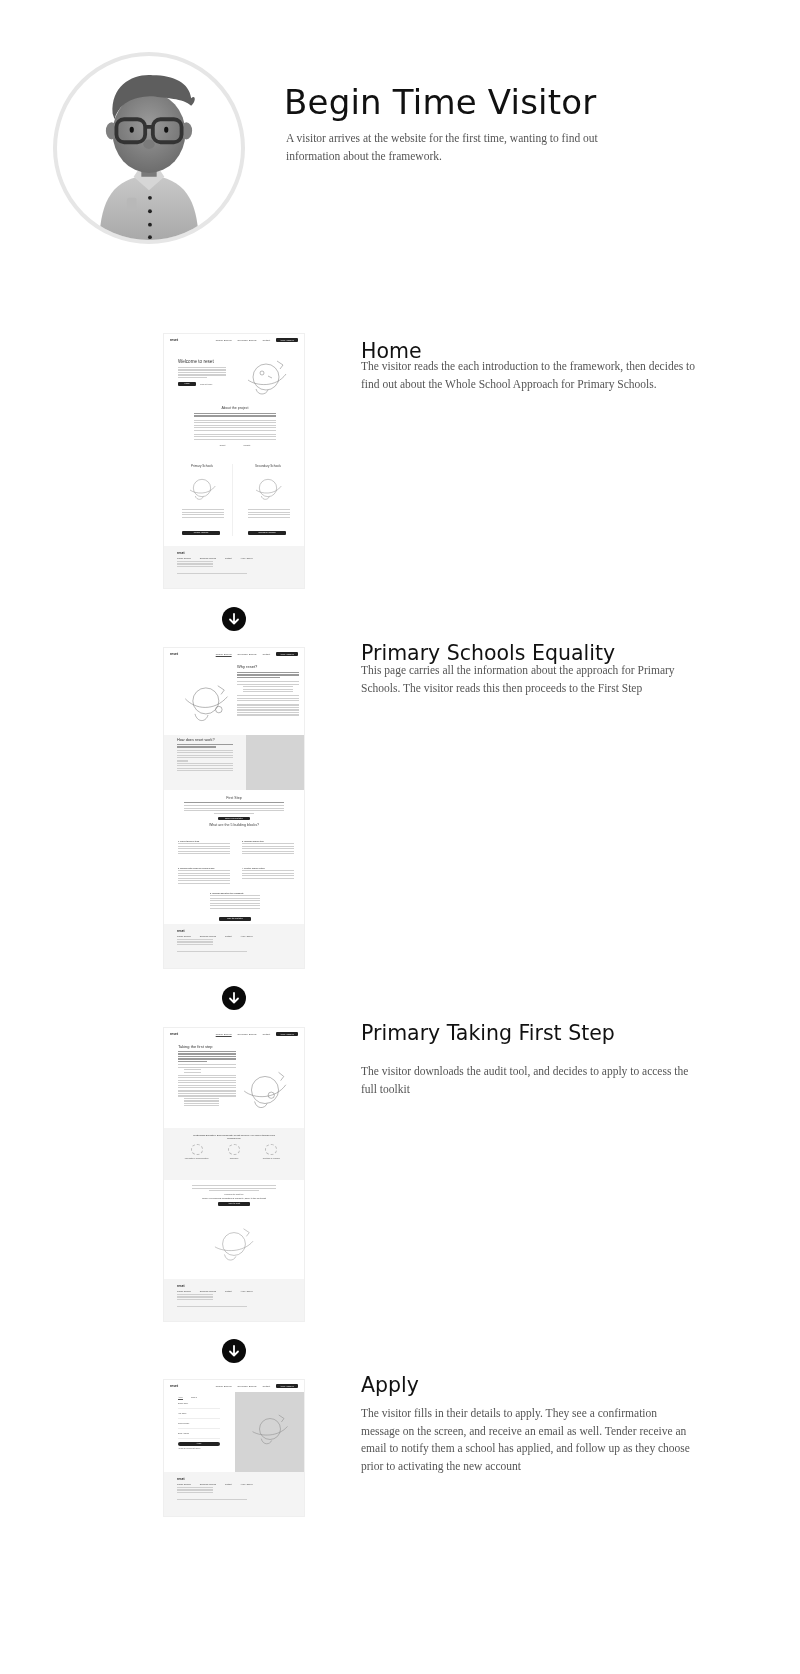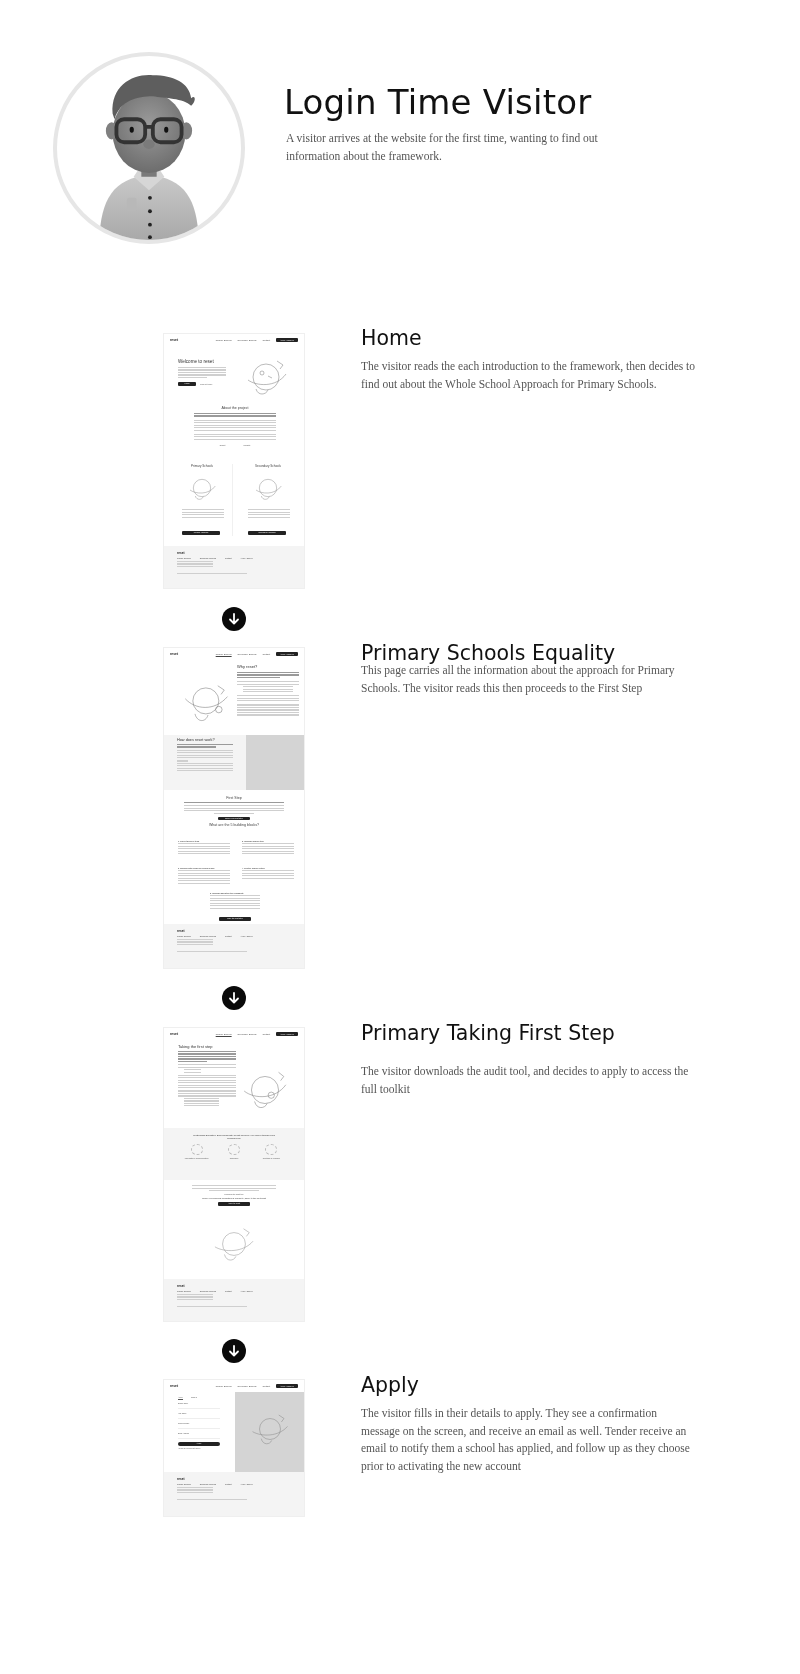--- a/index.html
+++ b/index.html
@@ -64,21 +64,21 @@
     <ellipse cx="78" cy="77" rx="2.2" ry="3.2" fill="#111"></ellipse>
     <ellipse cx="114" cy="77" rx="2.2" ry="3.2" fill="#111"></ellipse>
     <ellipse cx="96" cy="92" rx="6" ry="5" fill="#7b7b7b"></ellipse>
     <circle cx="97" cy="148" r="2" fill="#222"></circle>
       <circle cx="97" cy="162" r="2" fill="#222"></circle>
       <circle cx="97" cy="176" r="2" fill="#222"></circle>
       <circle cx="97" cy="189" r="2" fill="#222"></circle>
     <rect x="73" y="148" width="10" height="14" rx="2" fill="#b8b8b8"></rect>
   </svg>
 </div>
-<h1 class="hero-title">Login Time Visitor</h1>
+<h1 class="hero-title">Begin Time Visitor</h1>
 <p class="hero-desc">A visitor arrives at the website for the first time, wanting to find out information about the framework.</p>
 
 <div class="thumb" style="top:333px;height:256px;">
   <div class="t-nav">
     <span class="t-logo">reset</span>
     <div class="t-links">
       <span class="t-link">Primary Schools</span>
       <span class="t-link">Secondary Schools</span>
       <span class="t-link">Contact</span>
       <span class="t-apply">Apply / Sign in</span>
@@ -170,21 +170,21 @@
     <div style="width:36px;margin-top:2px">
         <div class="t-line"></div>
         <div class="t-line"></div>
         <div class="t-line"></div>
       </div>
     <div style="width:70px;margin-top:6px">
         <div class="t-line"></div>
       </div>
   </div>
 </div>
-<h2 class="step-title" style="top:326px;">Home</h2>
+<h2 class="step-title" style="top:339px;">Home</h2>
 <p class="step-desc" style="top:358px;">The visitor reads the each introduction to the framework, then decides to find out about the Whole School Approach for Primary Schools.</p>
 
 <div class="arrow" style="top:607px;">
   <svg width="14" height="14" viewBox="0 0 14 14">
       <path d="M7 2 V11 M3 7.5 L7 11.5 L11 7.5" fill="none" stroke="#fff" stroke-width="1.8" stroke-linecap="round" stroke-linejoin="round"></path>
     </svg>
 </div>
 
 <div class="thumb" style="top:647px;height:322px;">
   <div class="t-nav">

